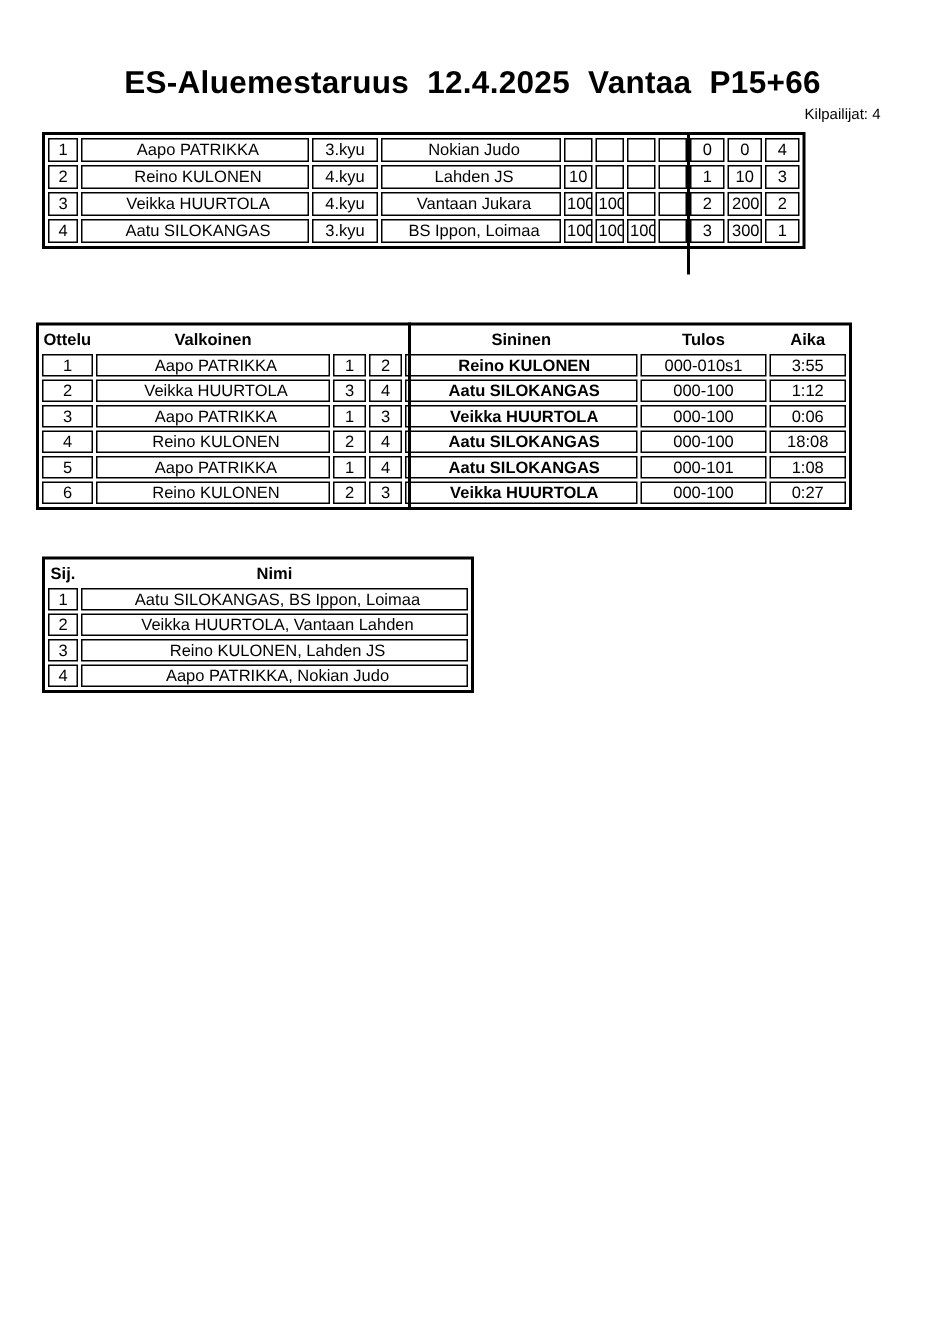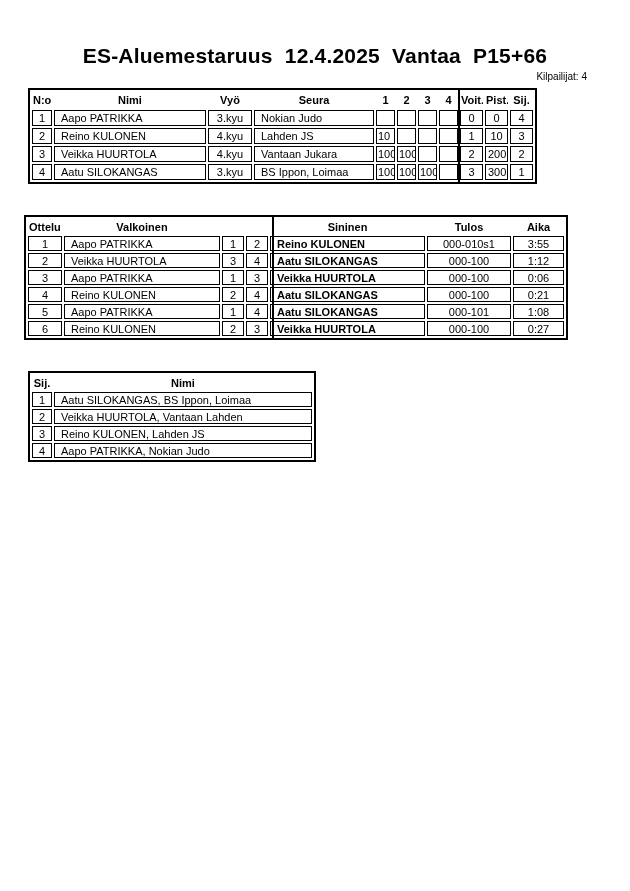--- a/index.html
+++ b/index.html
@@ -28,21 +28,21 @@
   th{border:none;font-weight:bold;text-align:center;}
   td{border:1px solid #000;}
 
   #tbl-kilpailijat{left:28px;top:88px;width:509px;}
   #tbl-kilpailijat th,#tbl-kilpailijat td{height:16px;}
   #tbl-ottelut{left:24px;top:215px;width:544px;}
   #tbl-ottelut th,#tbl-ottelut td{height:15px;}
   #tbl-tulokset{left:28px;top:371px;width:288px;}
   #tbl-tulokset th,#tbl-tulokset td{height:15px;}
 
-  .al{text-align:left;}
+  .al{text-align:center;}
   .ac{text-align:center;}
   .pad{padding-left:6px;}
   .tight{padding:0 1px;}
   .bold{font-weight:bold;}
   th.flush{text-align:left;padding-left:1px;}
 
   .vline{position:absolute;width:2px;background:#000;}
   #vline-kilpailijat{left:458px;top:88px;height:95px;}
   #vline-ottelut{left:272px;top:215px;height:125px;}
 </style>
@@ -64,33 +64,20 @@
         <col style="width:120px">
       <col style="width:19px">
         <col style="width:19px">
         <col style="width:19px">
         <col style="width:19px">
       <col style="width:23px">
         <col style="width:23px">
         <col style="width:23px">
     </colgroup>
     <tbody>
-        <tr>
-      <th class="flush">N:o</th>
-      <th>Nimi</th>
-      <th>Vyö</th>
-      <th>Seura</th>
-      <th class="tight">1</th>
-      <th class="tight">2</th>
-      <th class="tight">3</th>
-      <th class="tight">4</th>
-      <th class="tight">Voit.</th>
-      <th class="tight">Pist.</th>
-      <th class="tight">Sij.</th>
-    </tr>
     <tr>
       <td class="ac">1</td>
       <td class="al pad">Aapo PATRIKKA</td>
       <td class="ac">3.kyu</td>
       <td class="al pad">Nokian Judo</td>
       <td class="al tight"></td>
       <td class="al tight"></td>
       <td class="al tight"></td>
       <td class="al tight"></td>
       <td class="ac">0</td>
@@ -189,21 +176,21 @@
       <td class="ac">000-100</td>
       <td class="ac">0:06</td>
     </tr>
     <tr>
       <td class="ac">4</td>
       <td class="al pad">Reino KULONEN</td>
       <td class="ac">2</td>
       <td class="ac">4</td>
       <td class="al pad bold">Aatu SILOKANGAS</td>
       <td class="ac">000-100</td>
-      <td class="ac">0:21</td>
+      <td class="ac">18:08</td>
     </tr>
     <tr>
       <td class="ac">5</td>
       <td class="al pad">Aapo PATRIKKA</td>
       <td class="ac">1</td>
       <td class="ac">4</td>
       <td class="al pad bold">Aatu SILOKANGAS</td>
       <td class="ac">000-101</td>
       <td class="ac">1:08</td>
     </tr>

